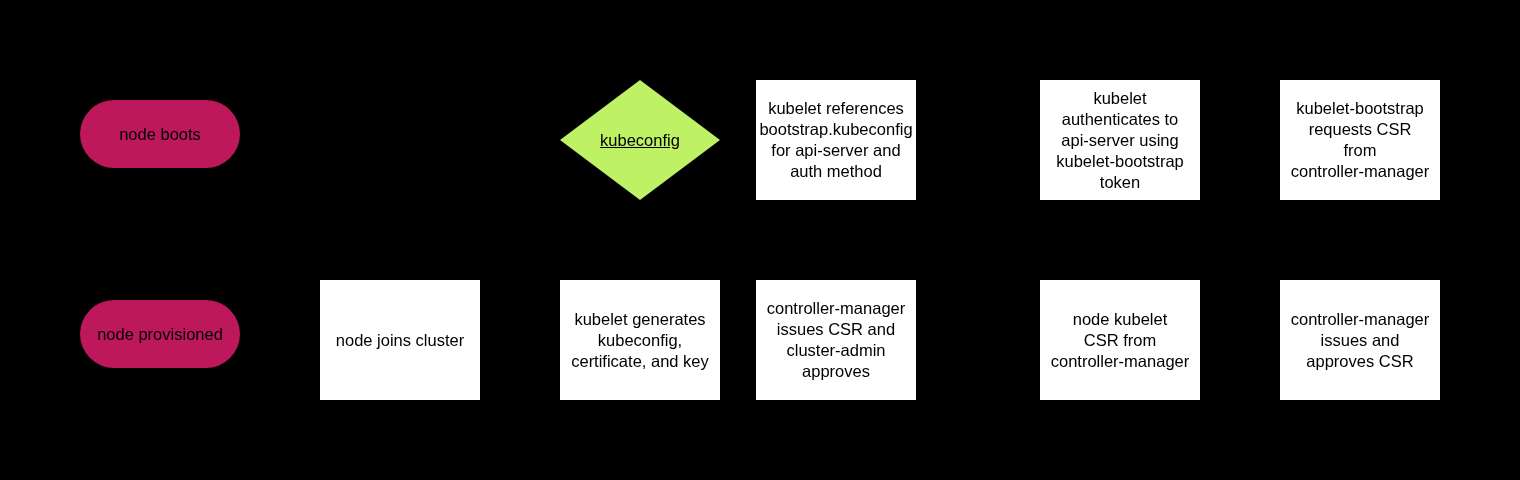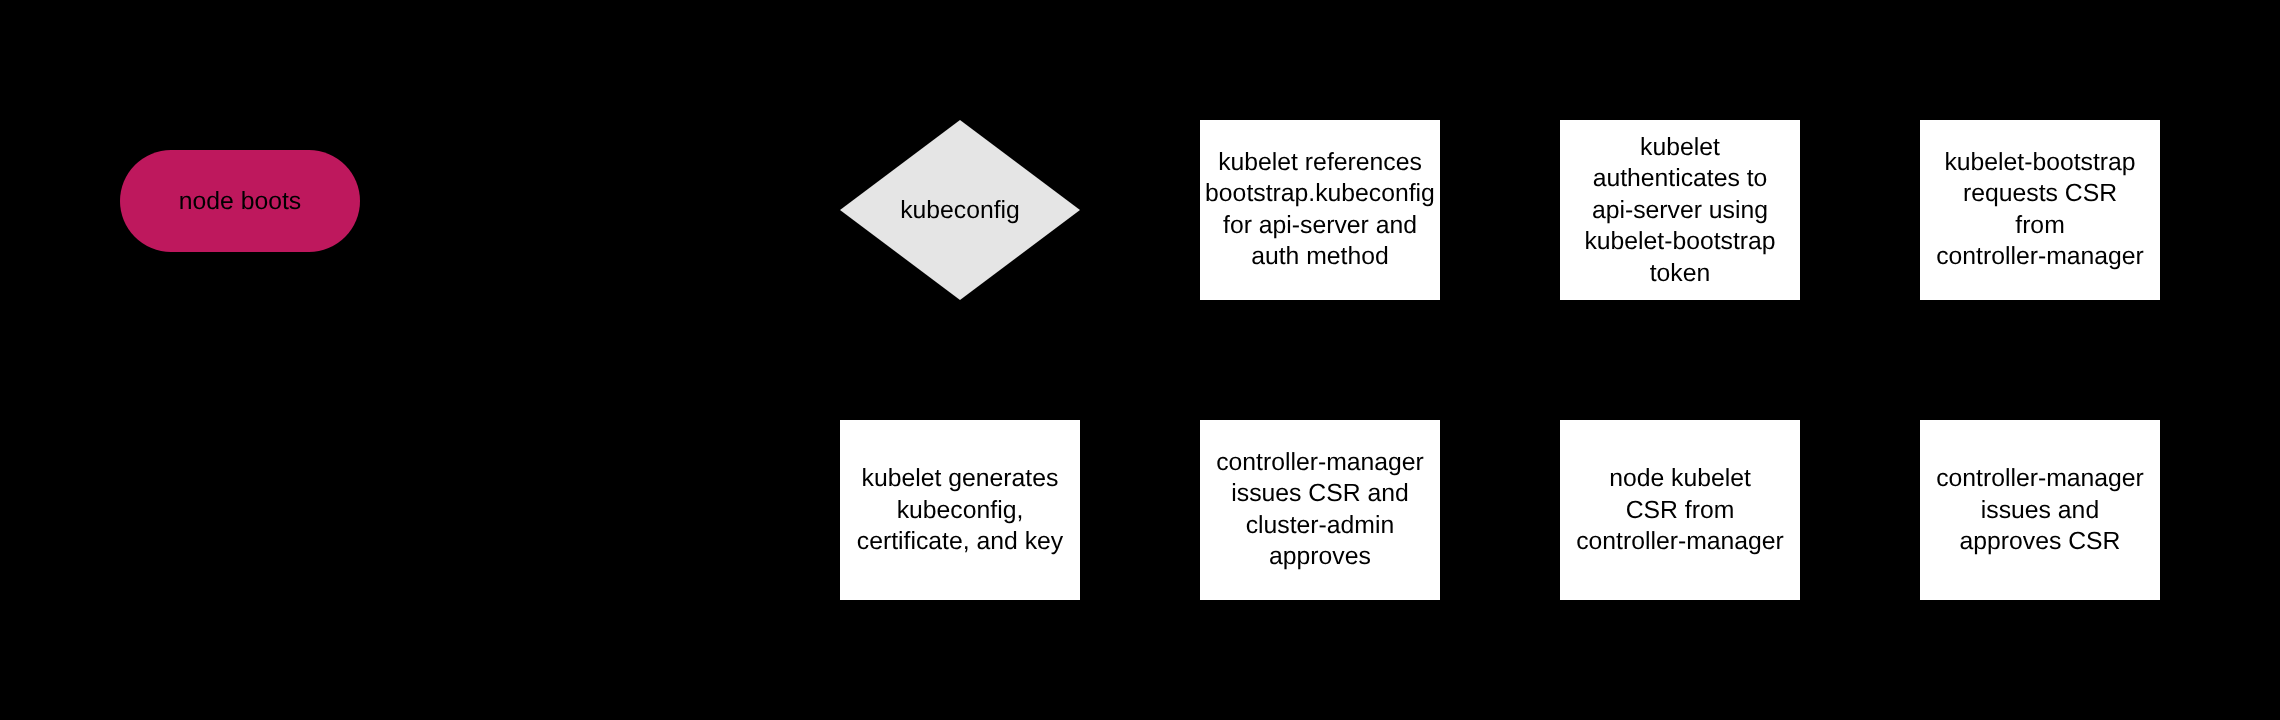--- a/index.html
+++ b/index.html
@@ -37,28 +37,29 @@
   }
   .terminal {
     width: 160px;
     height: 68px;
     background: #be185d;
     border-radius: 40px;
   }
   .decision {
     width: 160px;
     height: 120px;
-    background: #e5e5e5;
+    background: #bef264;
     clip-path: polygon(50% 0%, 100% 50%, 50% 100%, 0% 50%);
+    text-decoration: underline;
   }
   
   .col1 { left: 80px; }
   .col2 { left: 320px; }
   .col3 { left: 560px; }
-  .col4 { left: 800px; }
+  .col4 { left: 756px; }
   .col5 { left: 1040px; justify-content: flex-end; }
   .col6 { left: 1280px; }
   
   .row1-box  { top: 80px; }
   .row1-oval { top: 100px; }
   .row2-box  { top: 280px; }
   .row2-oval { top: 300px; }
 </style>
 </head>
 <body>
@@ -89,21 +90,27 @@
 token</span>
   </div>
 
   <div class="shape process col6 row1-box">
     <span class="shape-label">kubelet-bootstrap
 requests CSR
 from
 controller-manager</span>
   </div>
 
+  <div class="shape terminal col1 row2-oval">
+    <span class="shape-label">node provisioned</span>
+  </div>
 
+  <div class="shape process col2 row2-box">
+    <span class="shape-label">node joins cluster</span>
+  </div>
 
   <div class="shape process col3 row2-box">
     <span class="shape-label">kubelet generates
 kubeconfig,
 certificate, and key</span>
   </div>
 
   <div class="shape process col4 row2-box">
     <span class="shape-label">controller-manager
 issues CSR and

